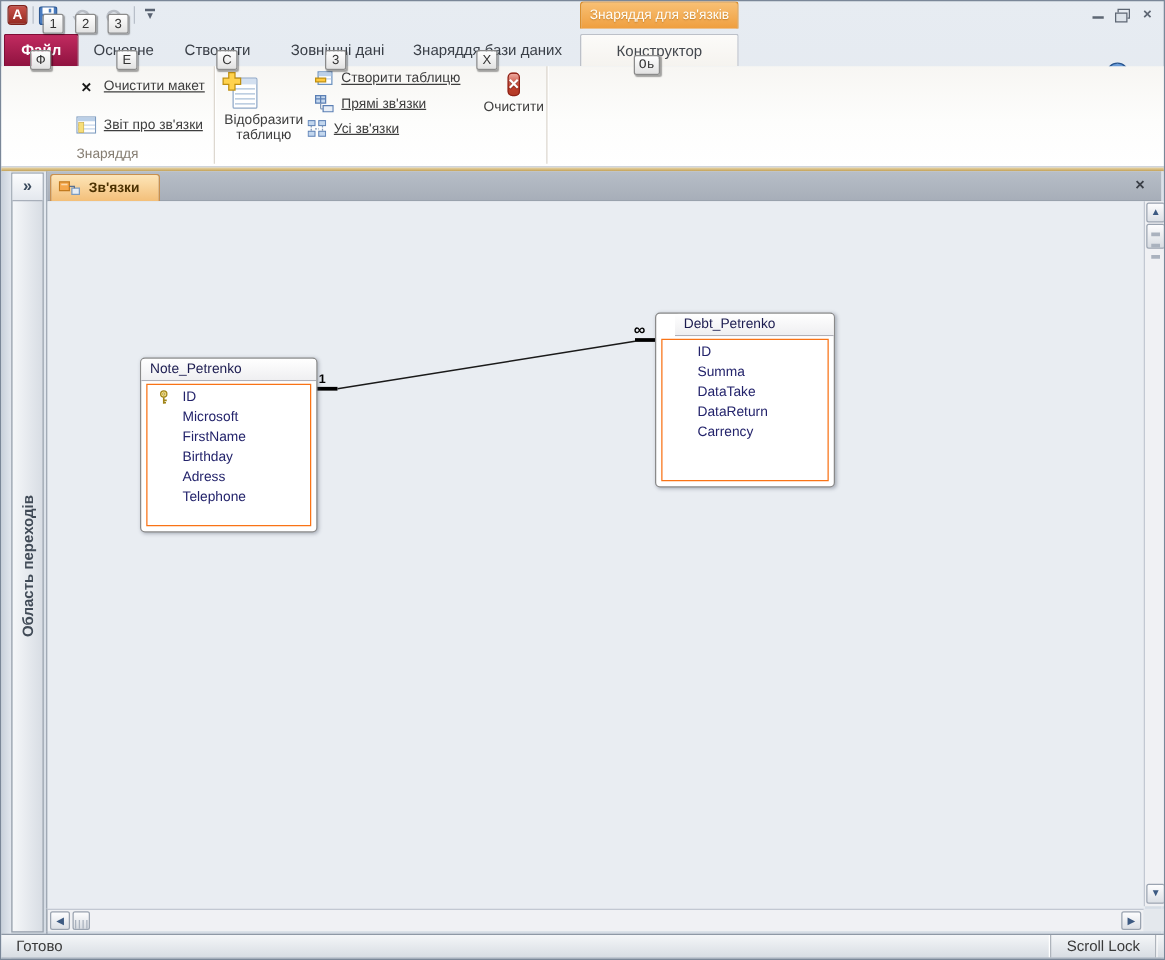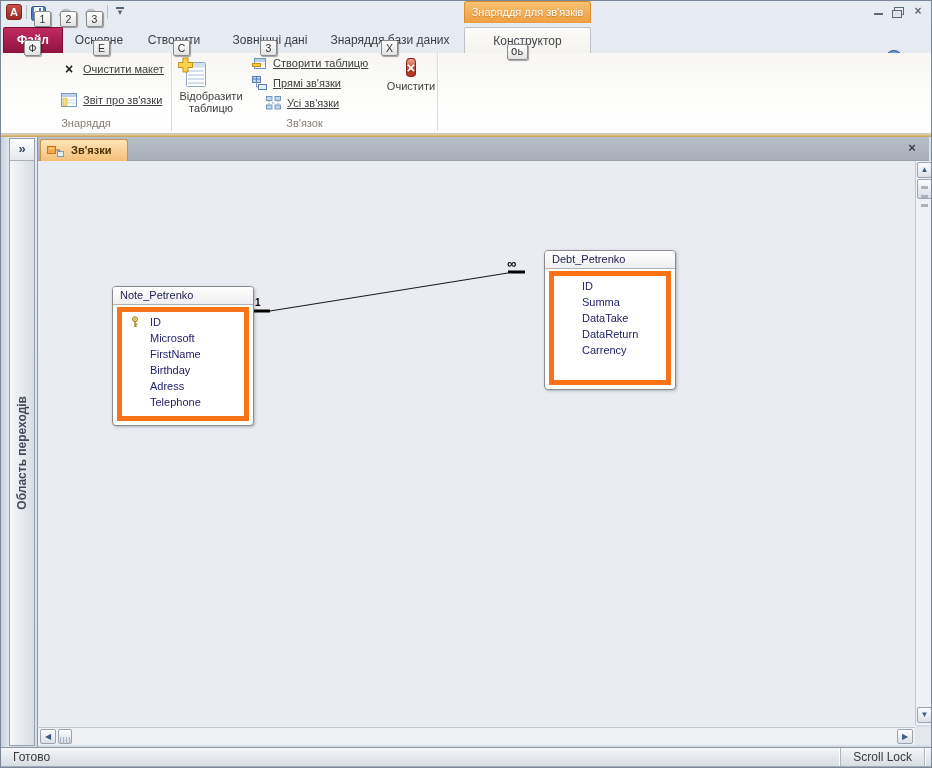--- a/index.html
+++ b/index.html
@@ -67,21 +67,21 @@
   #btn-edit-rel{left:2px;width:60px;height:72px;}
   #btn-show-table{left:5px;width:68px;height:72px;}
   #btn-close-rel{left:214px;width:50px;height:72px;}
   .smallbtn{position:absolute;height:18px;font-size:11px;color:#3E3E3E;white-space:nowrap;}
   .smallbtn .sicon{display:inline-block;vertical-align:middle;width:16px;text-align:center;margin-right:3px;}
   .smallbtn .sl{vertical-align:middle;text-decoration:underline;}
   #btn-clear{left:60px;top:8px;}
   #btn-report{left:60px;top:40px;}
   #btn-hide{left:79px;top:3px;}
   #btn-direct{left:79px;top:23px;}
-  #btn-all{left:93px;top:43px;}
+  #btn-all{left:73px;top:43px;}
   .xglyph{font-weight:bold;font-size:14px;color:#1A1A1A;}
   #red-x{width:26px;height:26px;margin:3px auto 2px;border-radius:4px;
     background:linear-gradient(#EDA89E,#C4402C 60%,#B23A26);border:1px solid #8E2318;
     color:#fff;font-weight:bold;font-size:15px;line-height:25px;text-align:center;box-sizing:border-box;
     text-shadow:0 1px 1px rgba(0,0,0,.4);}
 
   
   #goldline{left:0;top:133px;width:932px;height:3px;background:linear-gradient(#E9D6A8,#C2A055);}
 
   
@@ -115,25 +115,25 @@
     font-size:13px;font-weight:bold;color:#3A3F47;line-height:18px;}
 
   #canvas{position:absolute;left:0;top:24px;width:878px;height:566px;background:#E9EDF2;overflow:hidden;}
   #rel-svg{position:absolute;left:0;top:0;z-index:1;}
 
   
   .tbl{position:absolute;z-index:2;background:#fff;border:1px solid #8A8A8A;border-radius:4px;
     box-shadow:1px 1px 3px rgba(60,70,90,.35);box-sizing:border-box;}
   .tbl-header{height:17px;line-height:17px;padding-left:7px;font-size:11px;color:#1C1C50;
     background:linear-gradient(#FFFFFF,#EFEFF1);border-bottom:1px solid #B0B0B8;border-radius:3px 3px 0 0;}
-  .tbl-body{position:absolute;left:4px;right:4px;top:20px;bottom:4px;border:5px solid #f97316;background:#fff;padding-top:2px;}
+  .tbl-body{position:absolute;left:4px;right:4px;top:20px;bottom:4px;border:1px solid #f97316;background:#fff;padding-top:2px;}
   .frow{position:relative;height:16px;line-height:16px;padding-left:28px;font-size:11px;color:#23236B;}
   .keyicon{position:absolute;left:9px;top:2px;}
   #tbl-note{left:74px;top:125px;width:142px;height:140px;}
-  #tbl-debt{left:506px;top:89px;width:132px;height:140px;}
+  #tbl-debt{left:486px;top:89px;width:144px;height:140px;padding-left:15px;}
 
   
   .sb-btn{position:absolute;box-sizing:border-box;border:1px solid #9AA3B0;border-radius:2px;
     background:linear-gradient(#FDFDFE,#DCE0E6);color:#3D5A82;font-size:8px;text-align:center;line-height:14px;}
   #vscroll{left:914px;top:160px;width:17px;height:564px;background:#F0F1F4;border-left:1px solid #C2C8D2;box-sizing:border-box;}
   #vs-up{left:1px;top:1px;width:15px;height:16px;}
   #vs-thumb{position:absolute;left:1px;top:18px;width:15px;height:20px;border:1px solid #9AA3B0;border-radius:2px;
     background:linear-gradient(#FDFDFE,#D8DCE2);box-sizing:border-box;}
   #vs-thumb i{display:block;margin:6px 3px 0;height:1px;background:#AAB2BE;border-bottom:2px solid transparent;}
   #vs-down{left:1px;top:546px;width:15px;height:16px;}
@@ -288,21 +288,20 @@
           </g>
           <path d="M3 4.5 V9 M12 4.5 V9 M6 7 h3" stroke="#8098B8" fill="none" stroke-dasharray="1.5 1"></path>
         </svg>
       </span>
       <span class="sl">Усі зв'язки</span>
     </div>
     <div id="btn-close-rel" class="bigbtn">
       <span id="red-x">×</span>
       <span class="l">Очистити</span>
     </div>
-    <div class="grp-label">Зв'язок</div>
   </div>
 </div>
 
 <div id="goldline" class="abs"></div>
 
 <div id="kt-save" class="kt">1</div>
 <div id="kt-undo" class="kt">2</div>
 <div id="kt-redo" class="kt">3</div>
 <div id="kt-file" class="kt">Ф</div>
 <div id="kt-home" class="kt">E</div>

